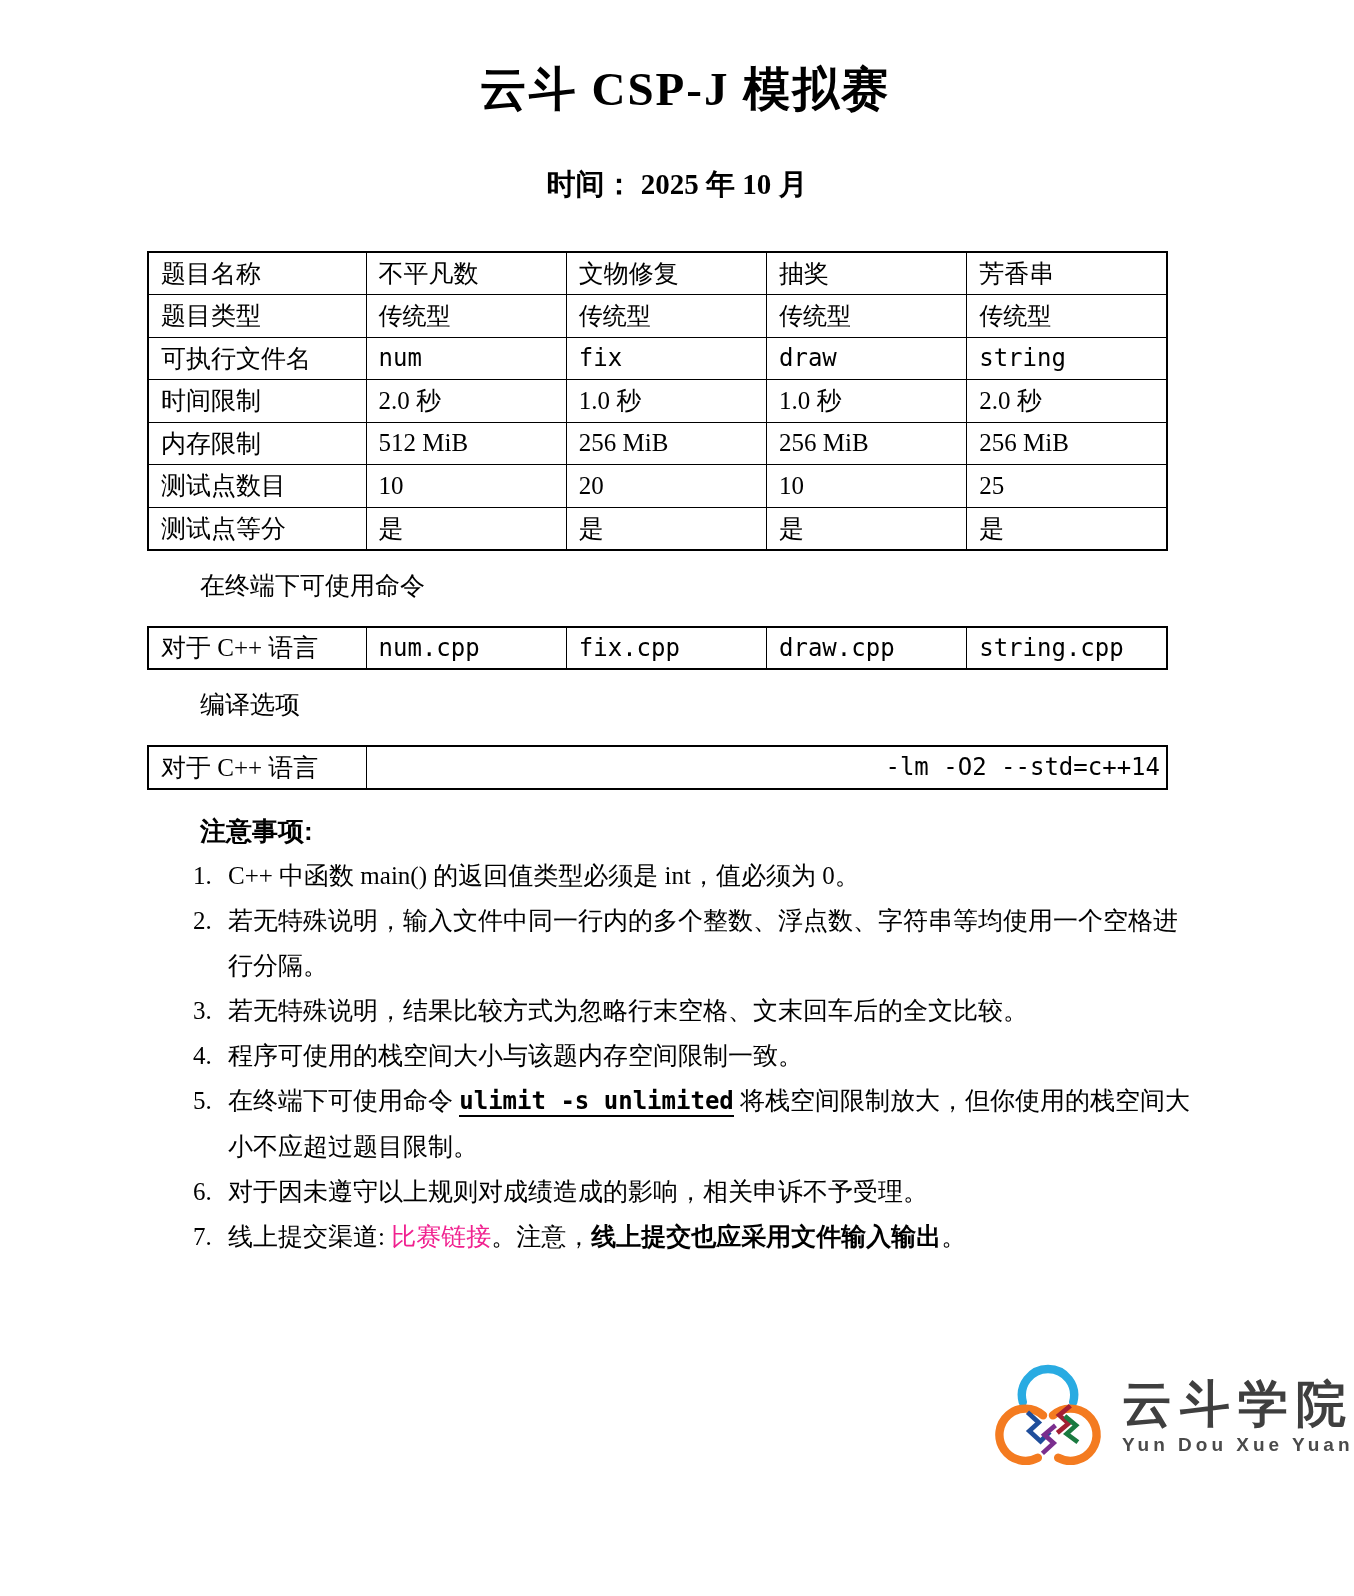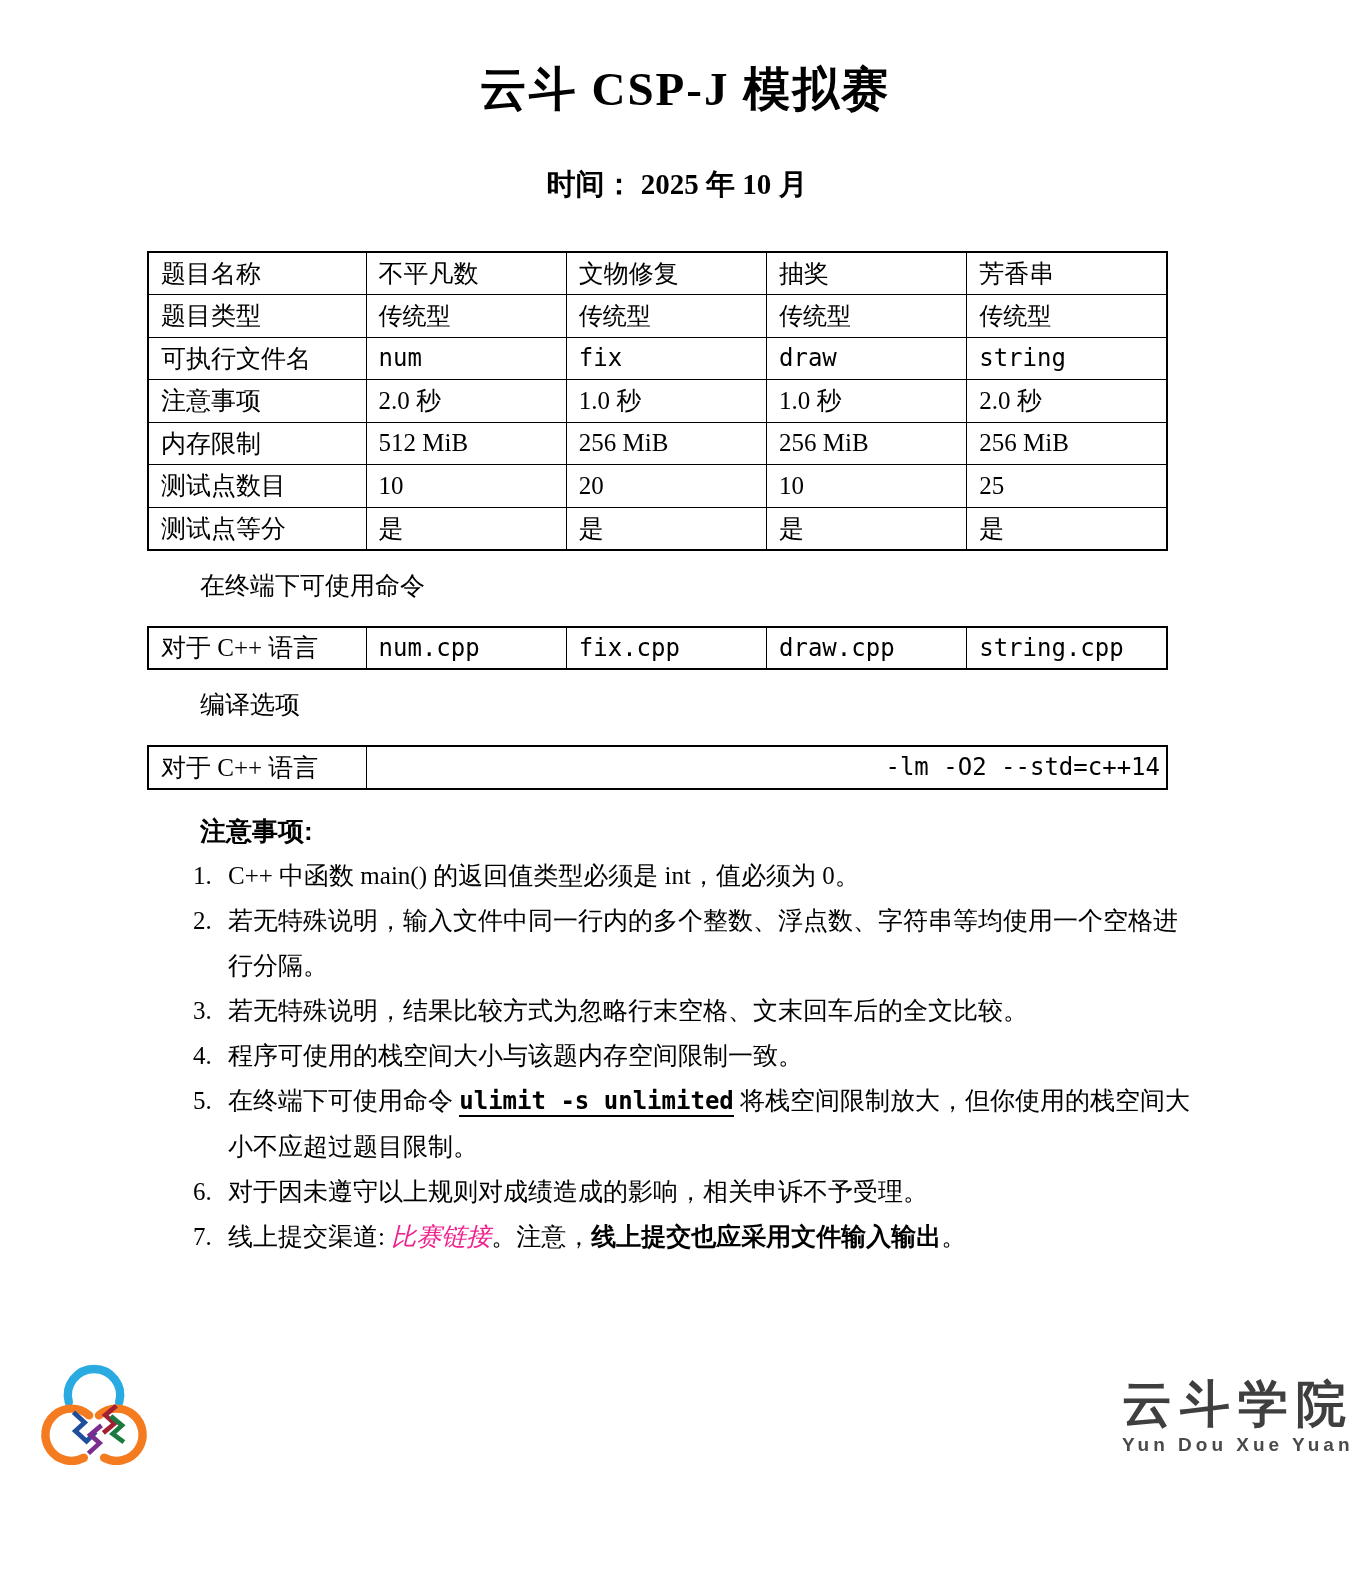--- a/index.html
+++ b/index.html
@@ -50,26 +50,26 @@
     list-style:none;margin:4px 0 0 46px;padding:0;width:1000px;
     font-size:25px;line-height:45px;
   }
   .notes li{display:flex;align-items:flex-start;}
   .notes .num{flex:0 0 35px;}
   .notes .txt{flex:1;}
   .seg-code{
     font-family:"DejaVu Sans Mono","Liberation Mono",monospace;font-weight:600;
     font-size:24px;border-bottom:2.5px solid var(--ink);white-space:nowrap;
   }
-  .seg-link{color:var(--link);cursor:pointer;text-decoration:none;font-style:italic;}
+  .seg-link{color:var(--link);cursor:pointer;text-decoration:none;}
   .seg-bold{font-weight:700;font-family:"Liberation Sans","DejaVu Sans",sans-serif;}
 
   
   .footer{
-    margin-top:96px;display:flex;justify-content:space-between;align-items:center;gap:18px;margin-left:38px;
+    margin-top:96px;display:flex;justify-content:flex-end;align-items:center;gap:18px;margin-left:38px;
   }
   .logo-mark{width:112px;height:124px;flex:none;}
   .brand-text{display:flex;flex-direction:column;}
   .brand-cn{
     font-size:50px;font-weight:700;color:#3f3f3f;letter-spacing:8px;line-height:1.1;
     font-family:"Liberation Sans","DejaVu Sans",sans-serif;
   }
   .brand-en{
     font-size:19px;font-weight:600;color:#4a4a4a;letter-spacing:4px;margin-top:2px;
     font-family:"Liberation Sans","DejaVu Sans",sans-serif;
@@ -113,21 +113,21 @@
             <td class="cjk-sans">传统型</td>
           </tr>
           <tr>
             <td class="lab">可执行文件名</td>
             <td class="mono">num</td>
             <td class="mono">fix</td>
             <td class="mono">draw</td>
             <td class="mono">string</td>
           </tr>
           <tr>
-            <td class="lab">注意事项</td>
+            <td class="lab">时间限制</td>
             <td class="">2.0 秒</td>
             <td class="">1.0 秒</td>
             <td class="">1.0 秒</td>
             <td class="">2.0 秒</td>
           </tr>
           <tr>
             <td class="lab">内存限制</td>
             <td class="">512 MiB</td>
             <td class="">256 MiB</td>
             <td class="">256 MiB</td>

